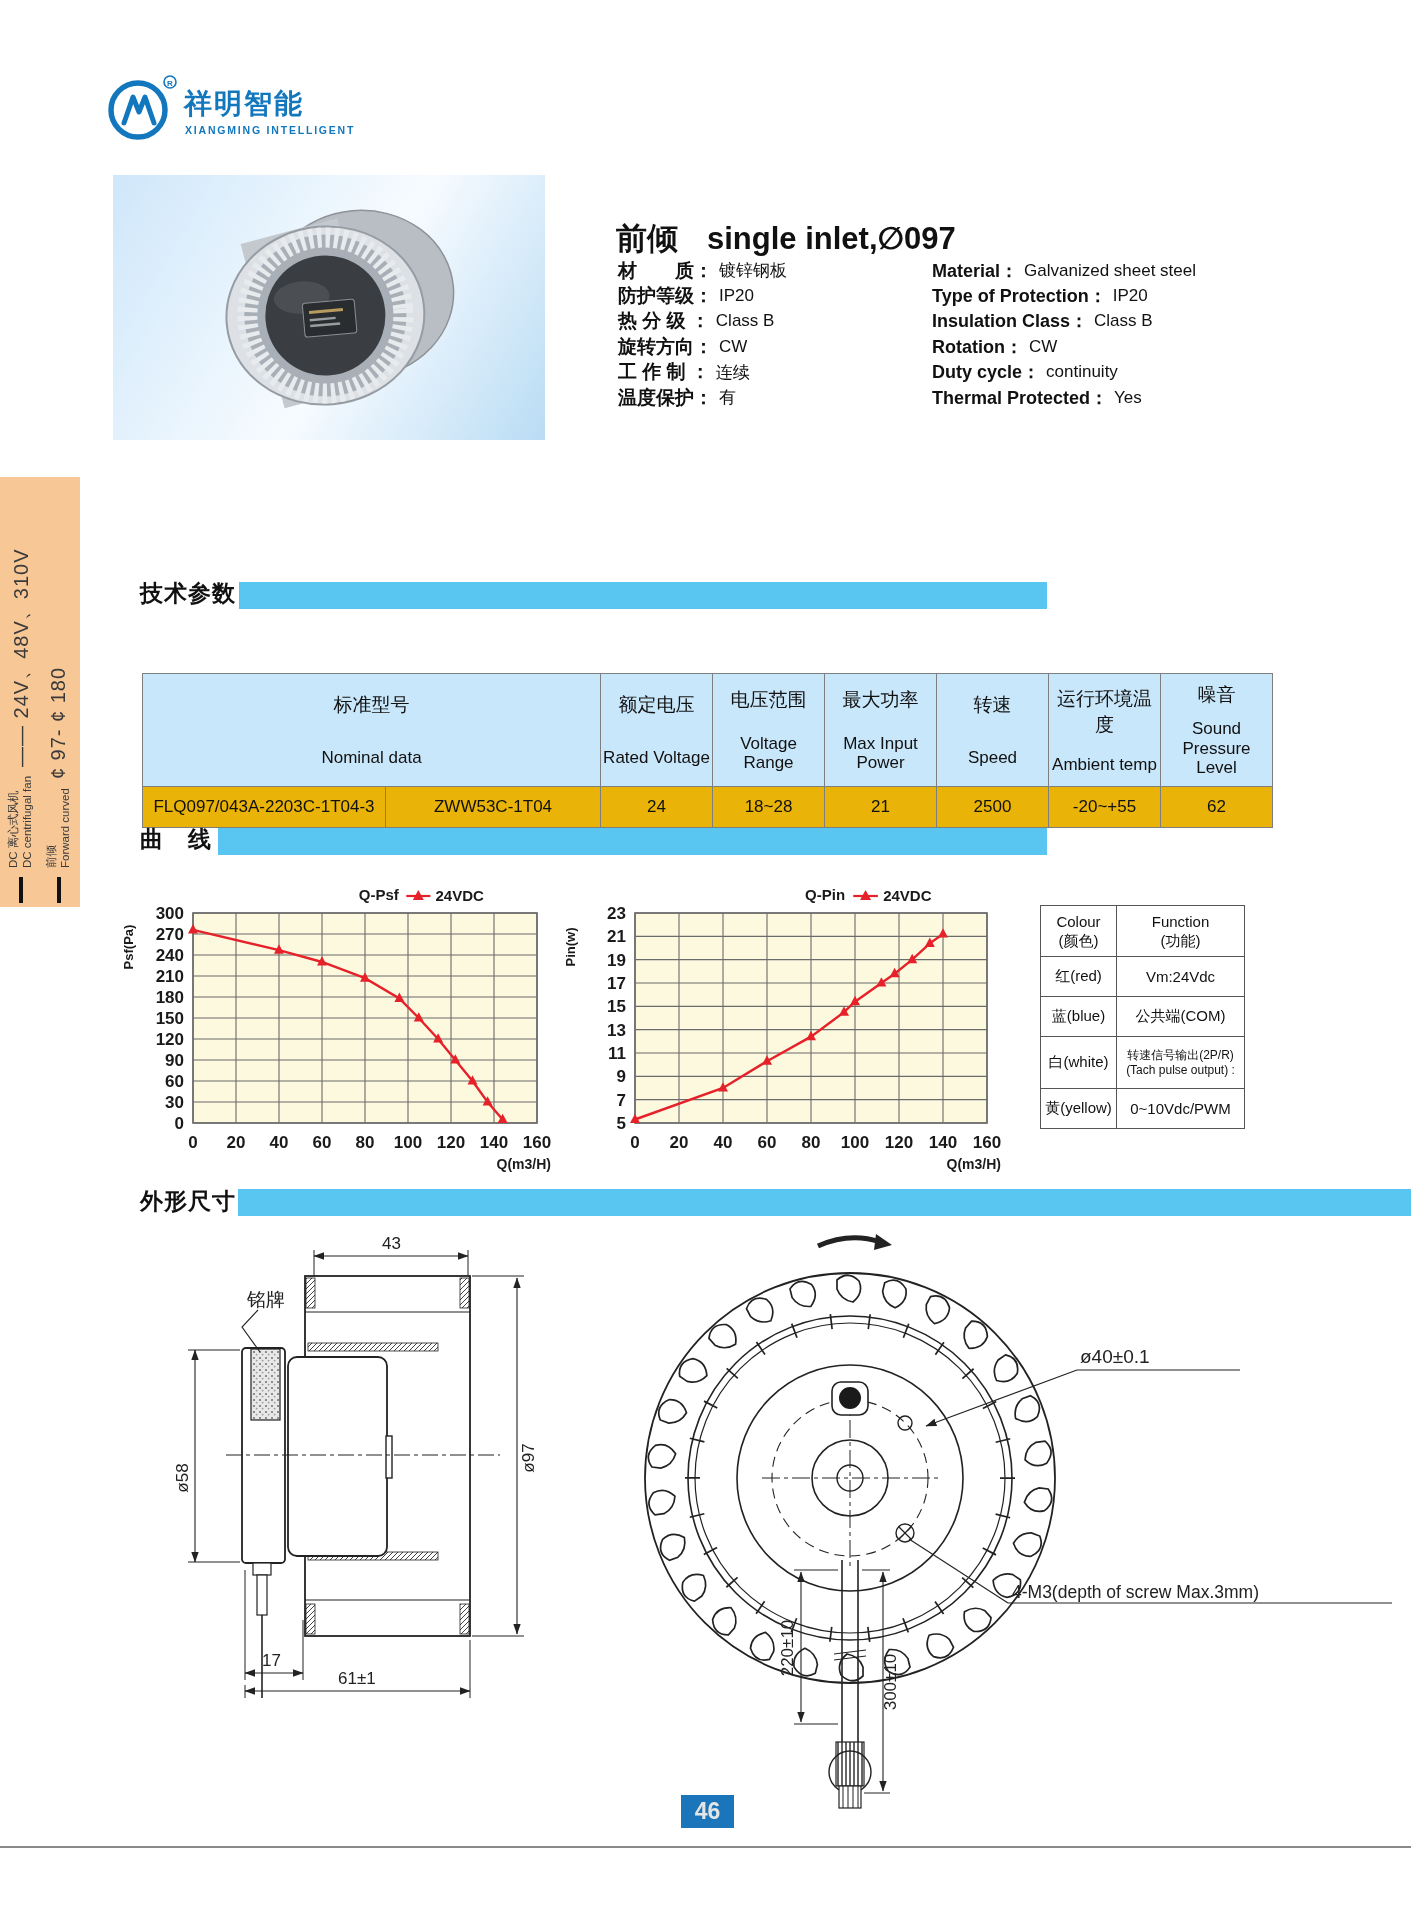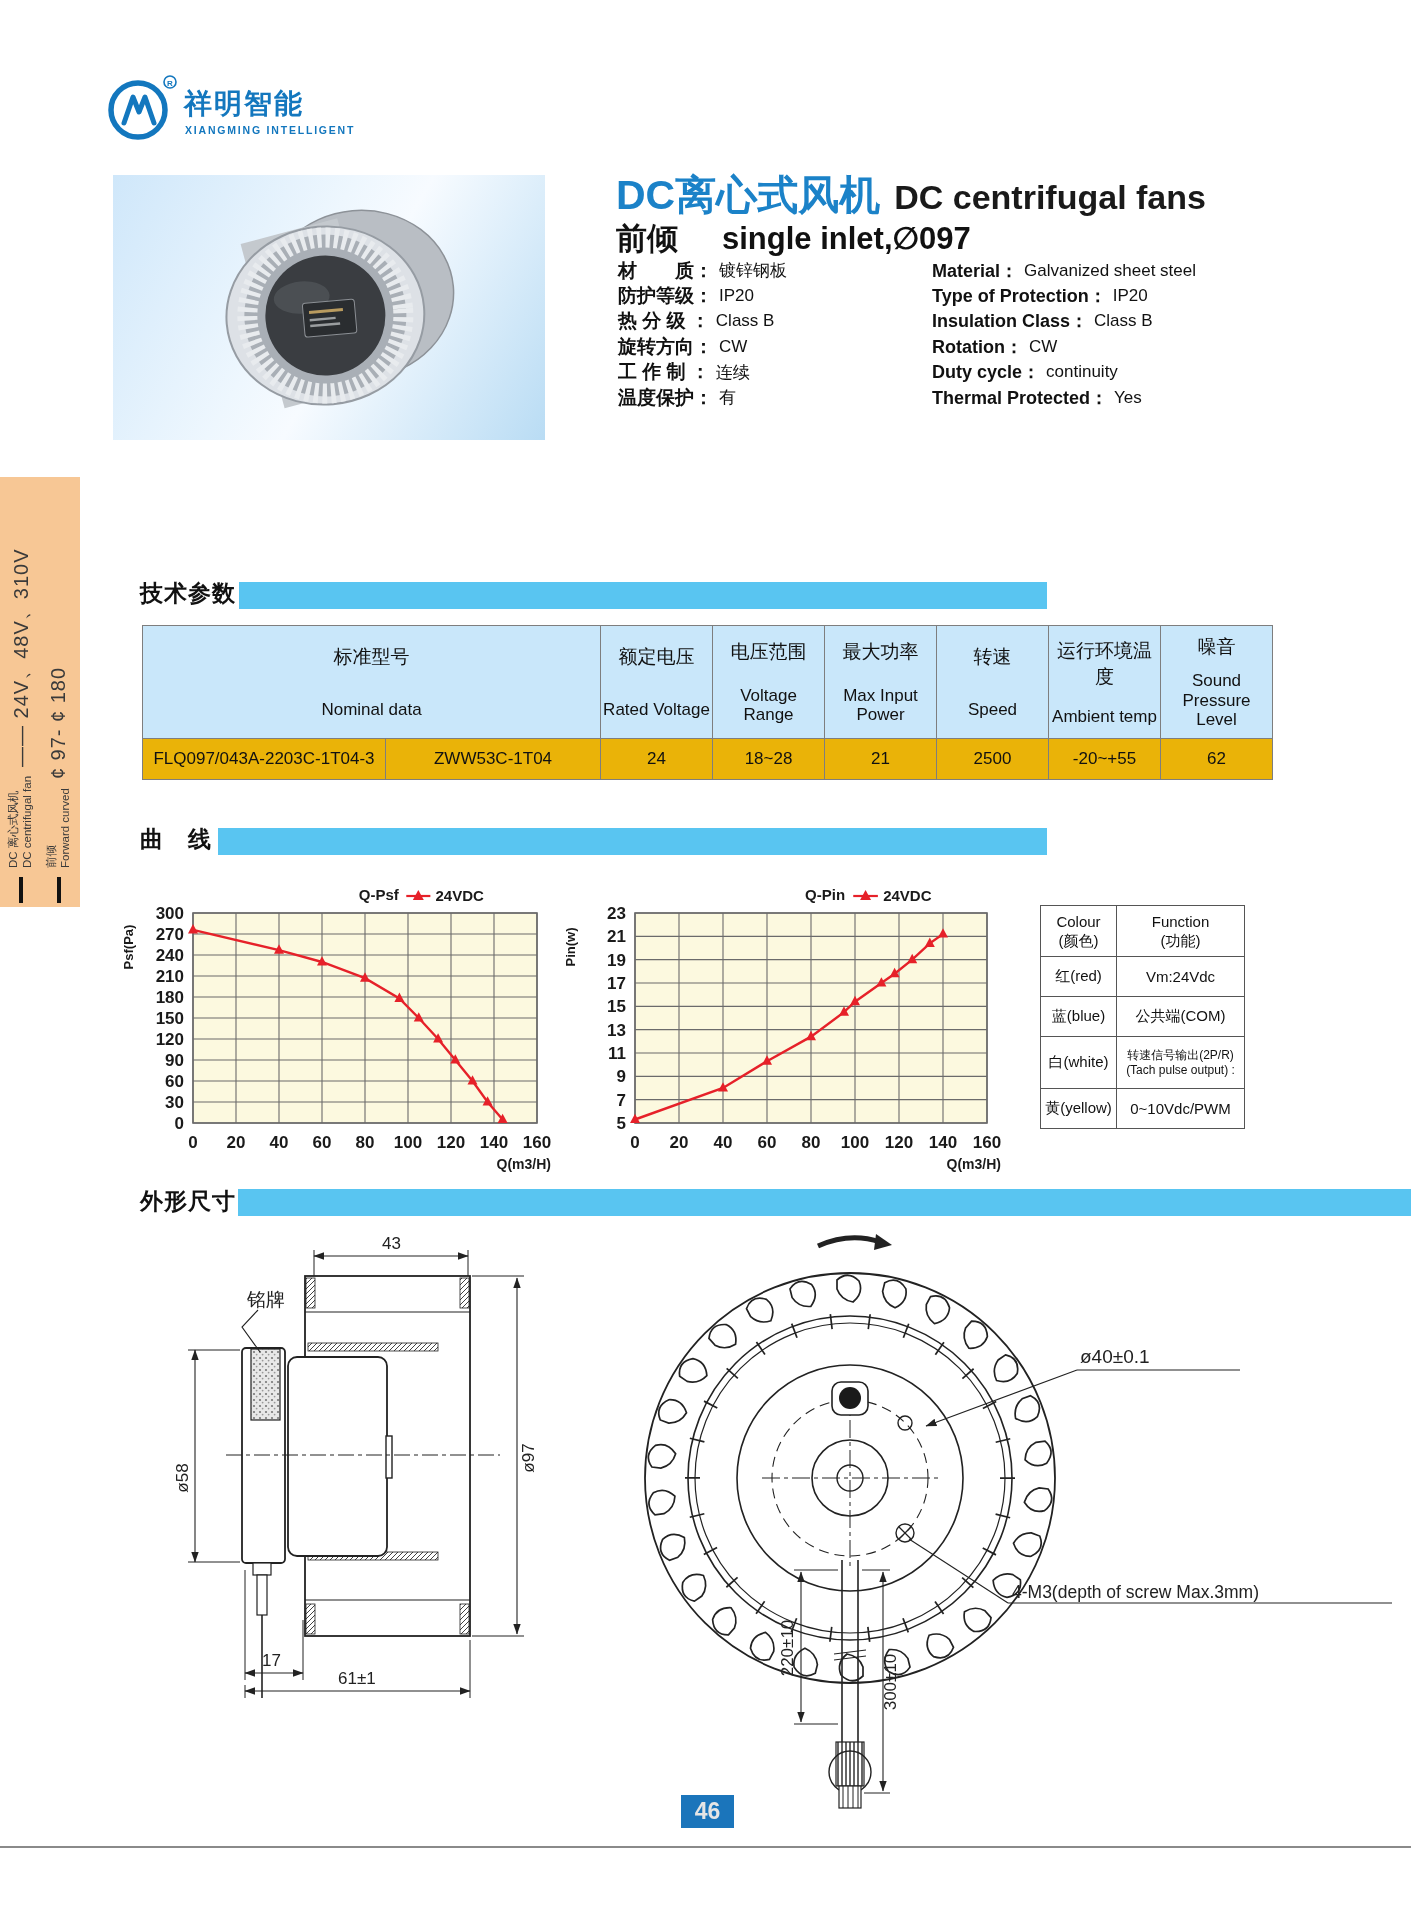--- a/index.html
+++ b/index.html
@@ -21,33 +21,33 @@
   .sb-big{font-size:20px;letter-spacing:1px;white-space:nowrap;}
 
   
   .photo{position:absolute;left:113px;top:175px;width:432px;height:265px;
          background:linear-gradient(120deg,#cfe7fa 0%,#eef7fe 42%,#f7fbff 55%,#b9dcf4 100%);}
 
   
   .t1-zh{font-size:41px;font-weight:bold;}
   .t1-en{font-size:34px;font-weight:600;margin-left:14px;color:#1a1a1a;}
   .t2{font-size:31px;font-weight:bold;color:#111;}
-  .t2-en{margin-left:44px;}
+  .t2-en{margin-left:29px;}
   .spec-col{display:flex;flex-direction:column;}
   .spec-row{height:25.4px;display:flex;align-items:center;white-space:nowrap;}
   .spec-label{font-weight:bold;font-size:19px;}
   .spec-val{font-size:17px;margin-left:6px;}
 
   
   .sec-title{position:absolute;font-size:23px;font-weight:bold;letter-spacing:1px;}
   .sec-bar{position:absolute;height:27px;}
 
   
   table{border-collapse:collapse;}
-  .tech{table-layout:fixed;width:1130px;}
+  .tech{table-layout:fixed;width:1130px;margin-top:48px;}
   .tech td{border:1.4px solid #7e7e7e;text-align:center;vertical-align:middle;padding:0;}
   .tech .hd{height:112px;}
   .hcell{display:flex;flex-direction:column;justify-content:space-around;height:106px;padding:3px 2px;}
   .hzh{font-size:19px;}
   .hen{font-size:17px;line-height:1.15;}
   .tech .sub td{height:31px;font-size:17px;}
   .tech .val td{height:40px;font-size:17px;background:#eab308;}
   .bluebg{background:#c9e7fa;}
 
   
@@ -115,23 +115,20 @@
         <circle cx="-6" cy="4" r="60" fill="#3a3d41"></circle>
         <ellipse cx="-28" cy="-16" rx="28" ry="16" fill="#5a5e63" opacity="0.55"></ellipse>
         <rect x="-28" y="-10" width="52" height="34" rx="3" fill="#2a2d30" stroke="#8b8f94" stroke-width="1"></rect>
         <rect x="-22" y="-2" width="34" height="3" fill="#b99b5f"></rect>
         <rect x="-22" y="6" width="26" height="2.5" fill="#9a9d9f"></rect>
         <rect x="-22" y="12" width="30" height="2.5" fill="#9a9d9f"></rect>
       </g>
     </svg>
   </div>
 
-  <div class="abs" style="left:616px;top:168px;white-space:nowrap;">
-    <span class="t1-zh" id="title-zh" style="color: rgb(27, 130, 200);">DC离心式风机</span><span class="t1-en">DC centrifugal fans</span>
-  </div>
   <div class="abs" style="left:616px;top:218px;white-space:nowrap;">
     <span class="t2">前倾</span><span class="t2 t2-en">single inlet,∅097</span>
   </div>
 
   <div class="abs spec-col" style="left:618px;top:258px;">
     <div class="spec-row">
         <span class="spec-label">材　　质：</span>
         <span class="spec-val">镀锌钢板</span>
       </div>
     <div class="spec-row">

